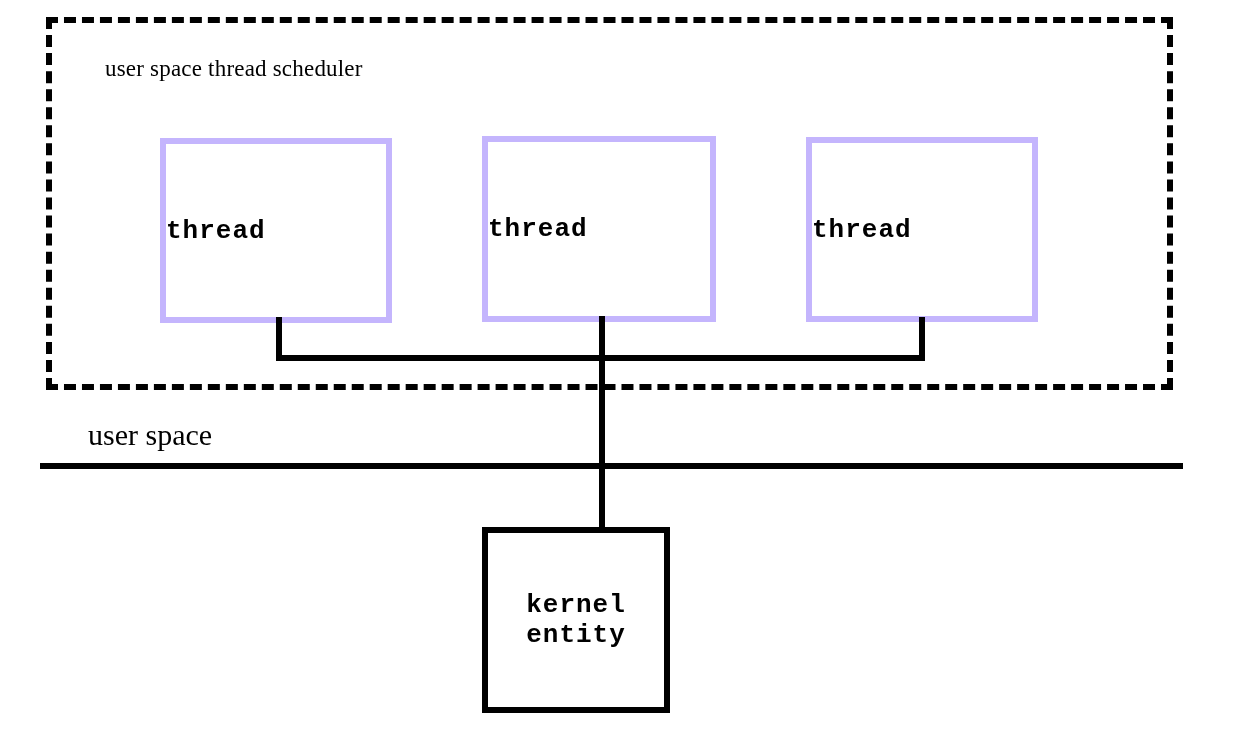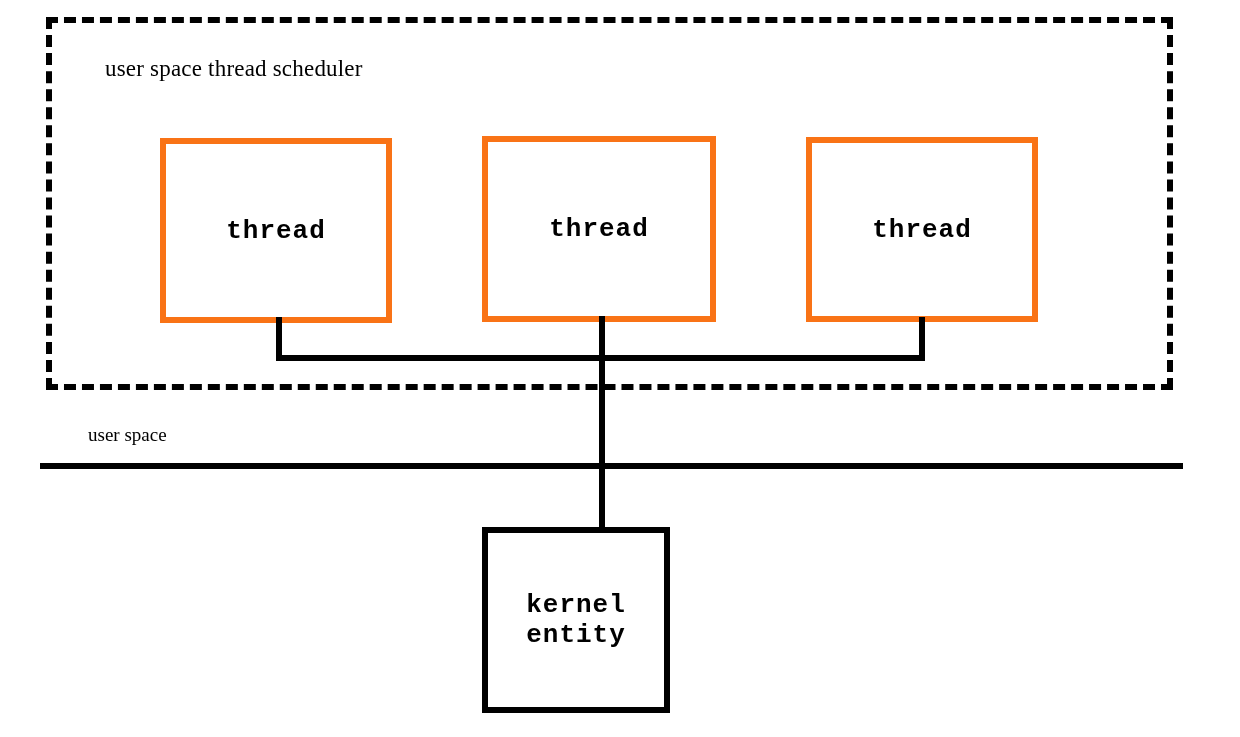--- a/index.html
+++ b/index.html
@@ -38,25 +38,25 @@
     font-size: 23px;
     line-height: 36px;
     white-space: nowrap;
     letter-spacing: 0.2px;
   }
 
   
   .thread-box {
     position: absolute;
     box-sizing: border-box;
-    border: 6px solid #f97316;
+    border: 6px solid #c4b5fd;
     background: #ffffff;
     display: flex;
     align-items: center;
-    justify-content: center;
+    justify-content: flex-start;
   }
   .thread-box .box-label {
     font-family: "Liberation Mono", monospace;
     font-size: 26px;
     line-height: 30px;
     letter-spacing: 1px;
     font-weight: 700;
     text-align: center;
     white-space: pre-line;
   }
@@ -112,21 +112,21 @@
     left: 40px;
     top: 463px;
     width: 1143px;
     height: 6px;
     background: #000000;
   }
   .space-label {
     position: absolute;
     left: 88px;
     font-family: "Liberation Serif", serif;
-    font-size: 19px;
+    font-size: 30px;
     line-height: 32px;
     white-space: nowrap;
   }
   #label-user-space   { top: 419px; }
   #label-kernel-space { top: 480px; }
 </style>
 </head>
 <body>
 
 <div id="canvas">

